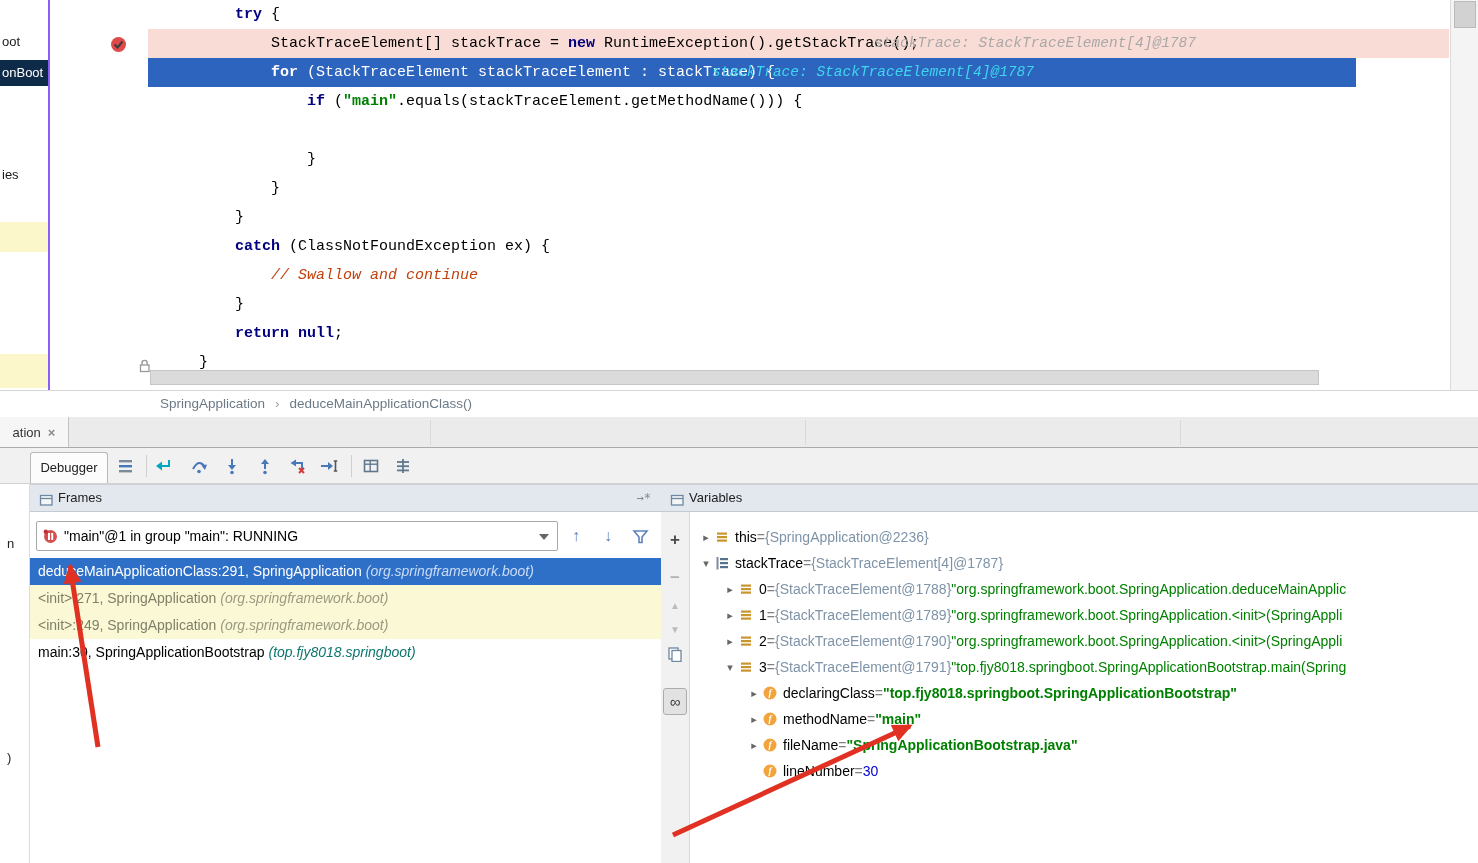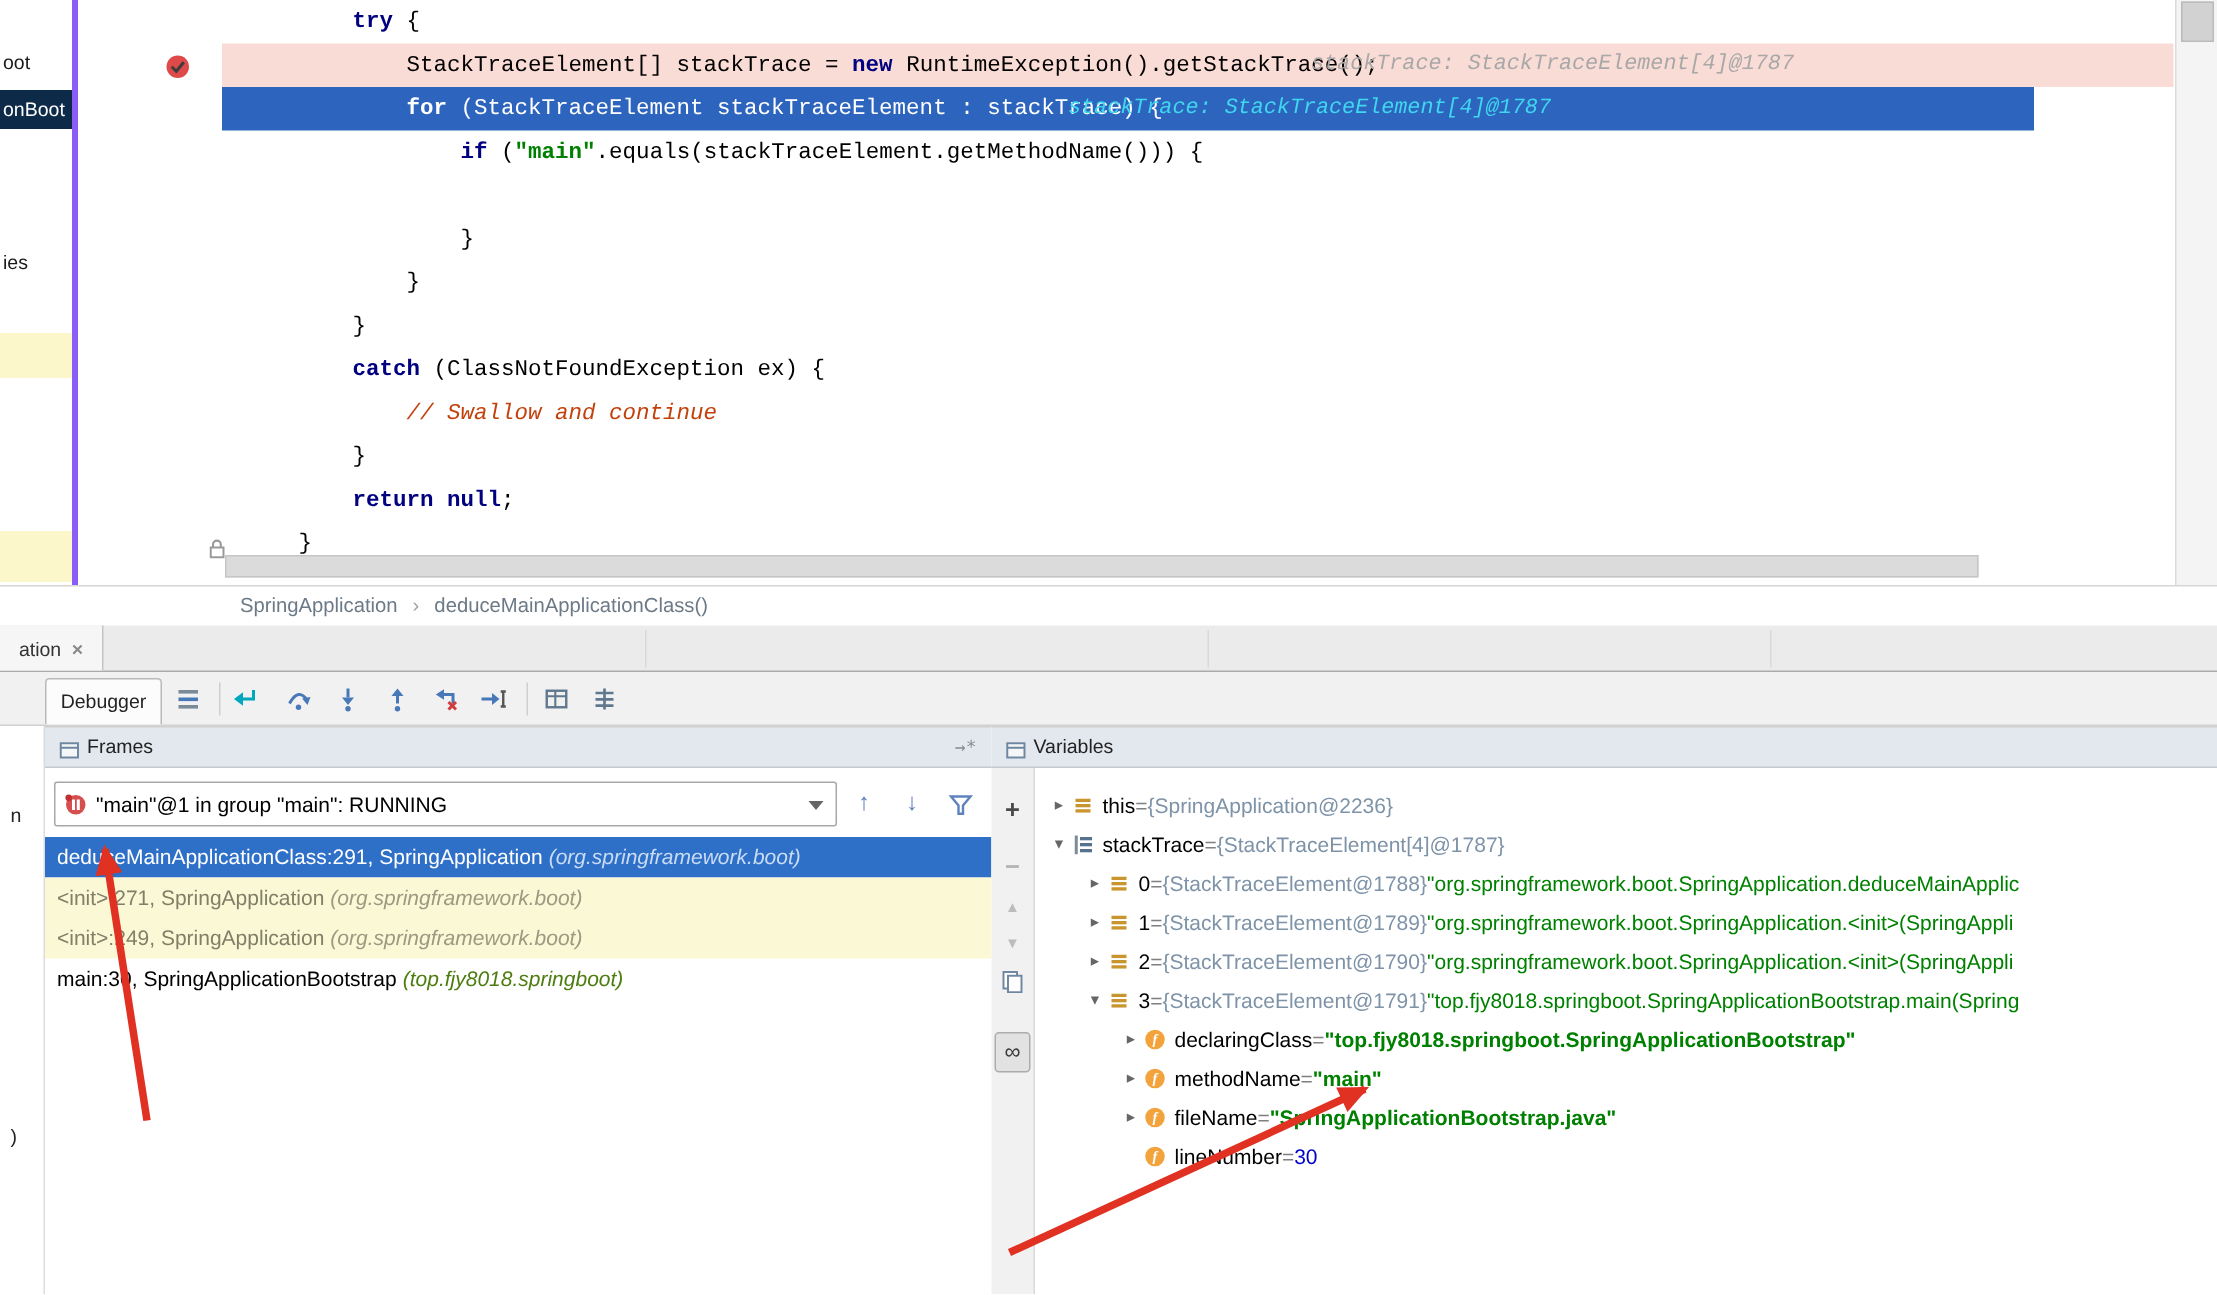--- a/index.html
+++ b/index.html
@@ -24,21 +24,21 @@
   .hint-gray{color:#A8A8A8;}
   .hint-cyan{color:#3FD6EE;}
   .bp-icon{position:absolute;left:110px;top:6px;}
   .lock-icon{position:absolute;left:137px;top:7px;}
 
   .hscrollbar{position:absolute;left:150px;top:370px;width:1167px;height:13px;background:#DBDBDB;border:1px solid #C5C5C5;}
   .vscrollbar{position:absolute;left:1450px;top:0;width:28px;height:390px;background:#F4F4F4;border-left:1px solid #DBDBDB;}
   .vthumb{position:absolute;left:3px;top:1px;width:20px;height:25px;background:#D2D2D2;border:1px solid #BABABA;}
 
   
-  .left-strip{position:absolute;left:0;top:0;width:48px;height:390px;background:#fff;z-index:5;border-right:4px solid #8b5cf6;}
+  .left-strip{position:absolute;left:0;top:0;width:48px;height:390px;background:#fff;z-index:5;border-right:2px solid #8b5cf6;}
   .ls-label{position:absolute;left:2px;font-size:13px;color:#1A1A1A;height:20px;line-height:20px;}
   .ls-selected{position:absolute;left:0;top:60px;width:48px;height:26px;background:#0E2A49;color:#fff;font-size:13px;line-height:26px;padding-left:2px;box-sizing:border-box;}
   .ls-band{position:absolute;left:0;width:48px;background:#FBF7CB;}
 
   
   .breadcrumbs{position:absolute;left:0;top:390px;width:1478px;height:27px;background:#fff;border-top:1px solid #D6D6D6;line-height:26px;padding-left:160px;box-sizing:border-box;font-size:13.5px;color:#6C7A87;}
   .bc-sep{margin:0 10px;color:#98A2AC;}
 
   
   .tabsstrip{position:absolute;left:0;top:417px;width:1478px;height:31px;background:#EBEBEB;border-bottom:1px solid #ABABAB;box-sizing:border-box;}
@@ -71,21 +71,21 @@
   .tc-chev{position:absolute;right:8px;top:12px;width:0;height:0;border-left:5px solid transparent;border-right:5px solid transparent;border-top:6px solid #666;}
   .thread-ic{position:absolute;left:6px;top:7px;}
   .fr-nav{position:absolute;top:12px;width:24px;height:24px;display:flex;align-items:center;justify-content:center;font-size:16px;font-weight:bold;color:#5E82BE;}
   .frames-list{position:absolute;left:0;top:46px;width:631px;}
   .frame-row{height:27px;line-height:27px;padding-left:8px;white-space:nowrap;overflow:hidden;font-size:14px;}
   .frame-row.sel{background:#2E6FC7;color:#fff;}
   .frame-row.sel .fr-pkg{color:#C9DCF6;}
   .frame-row.lib{background:#FBF8D5;color:#80806A;}
   .frame-row.lib .fr-pkg{color:#9A9A82;}
   .frame-row.usr{color:#000;}
-  .frame-row.usr .fr-pkg{color:#4d7c0f;}
+  .frame-row.usr .fr-pkg{color:#0f766e;}
   .fr-pkg{font-style:italic;margin-left:4px;}
 
   
   .side-toolbar{position:absolute;left:661px;top:512px;width:29px;height:351px;background:#F1F1F1;border-right:1px solid #DADADA;box-sizing:border-box;}
   .st-icon{position:absolute;left:0;width:28px;text-align:center;}
   .inf-box{position:absolute;left:2px;top:176px;width:24px;height:27px;background:#E2E2E2;border:1px solid #ACACAC;border-radius:3px;text-align:center;line-height:25px;font-size:15px;color:#3A3A3A;box-sizing:border-box;}
 
   
   .vars-panel{position:absolute;left:690px;top:512px;width:788px;height:351px;background:#fff;overflow:hidden;}
   .vars-tree{position:absolute;left:0;top:12px;width:788px;}

